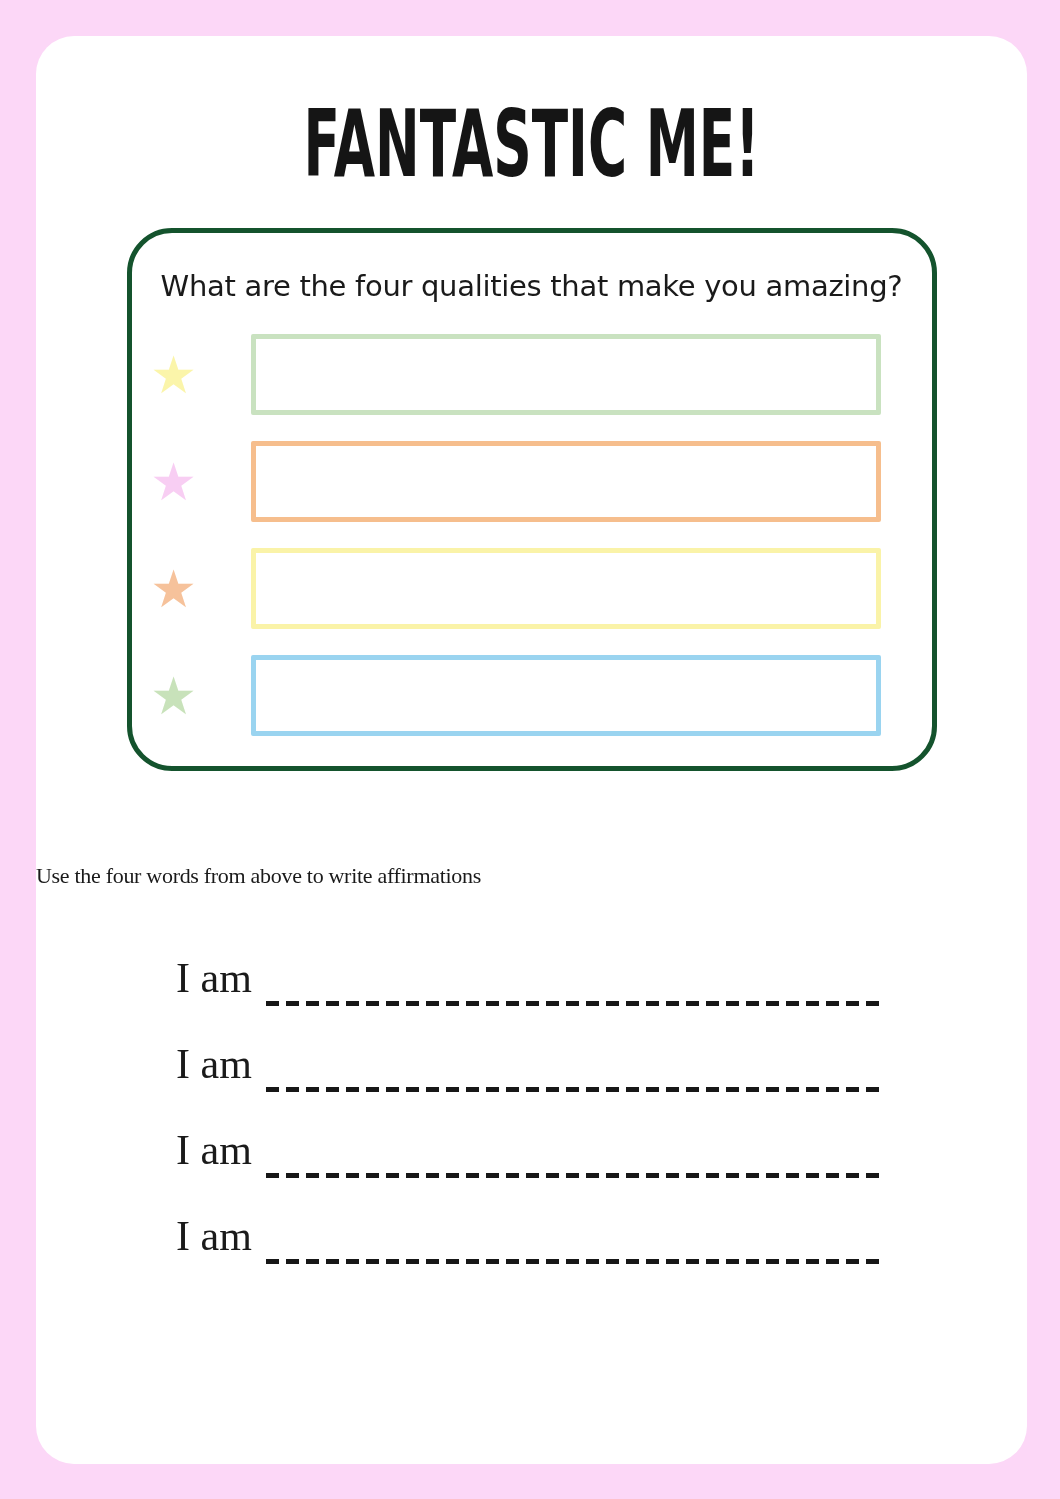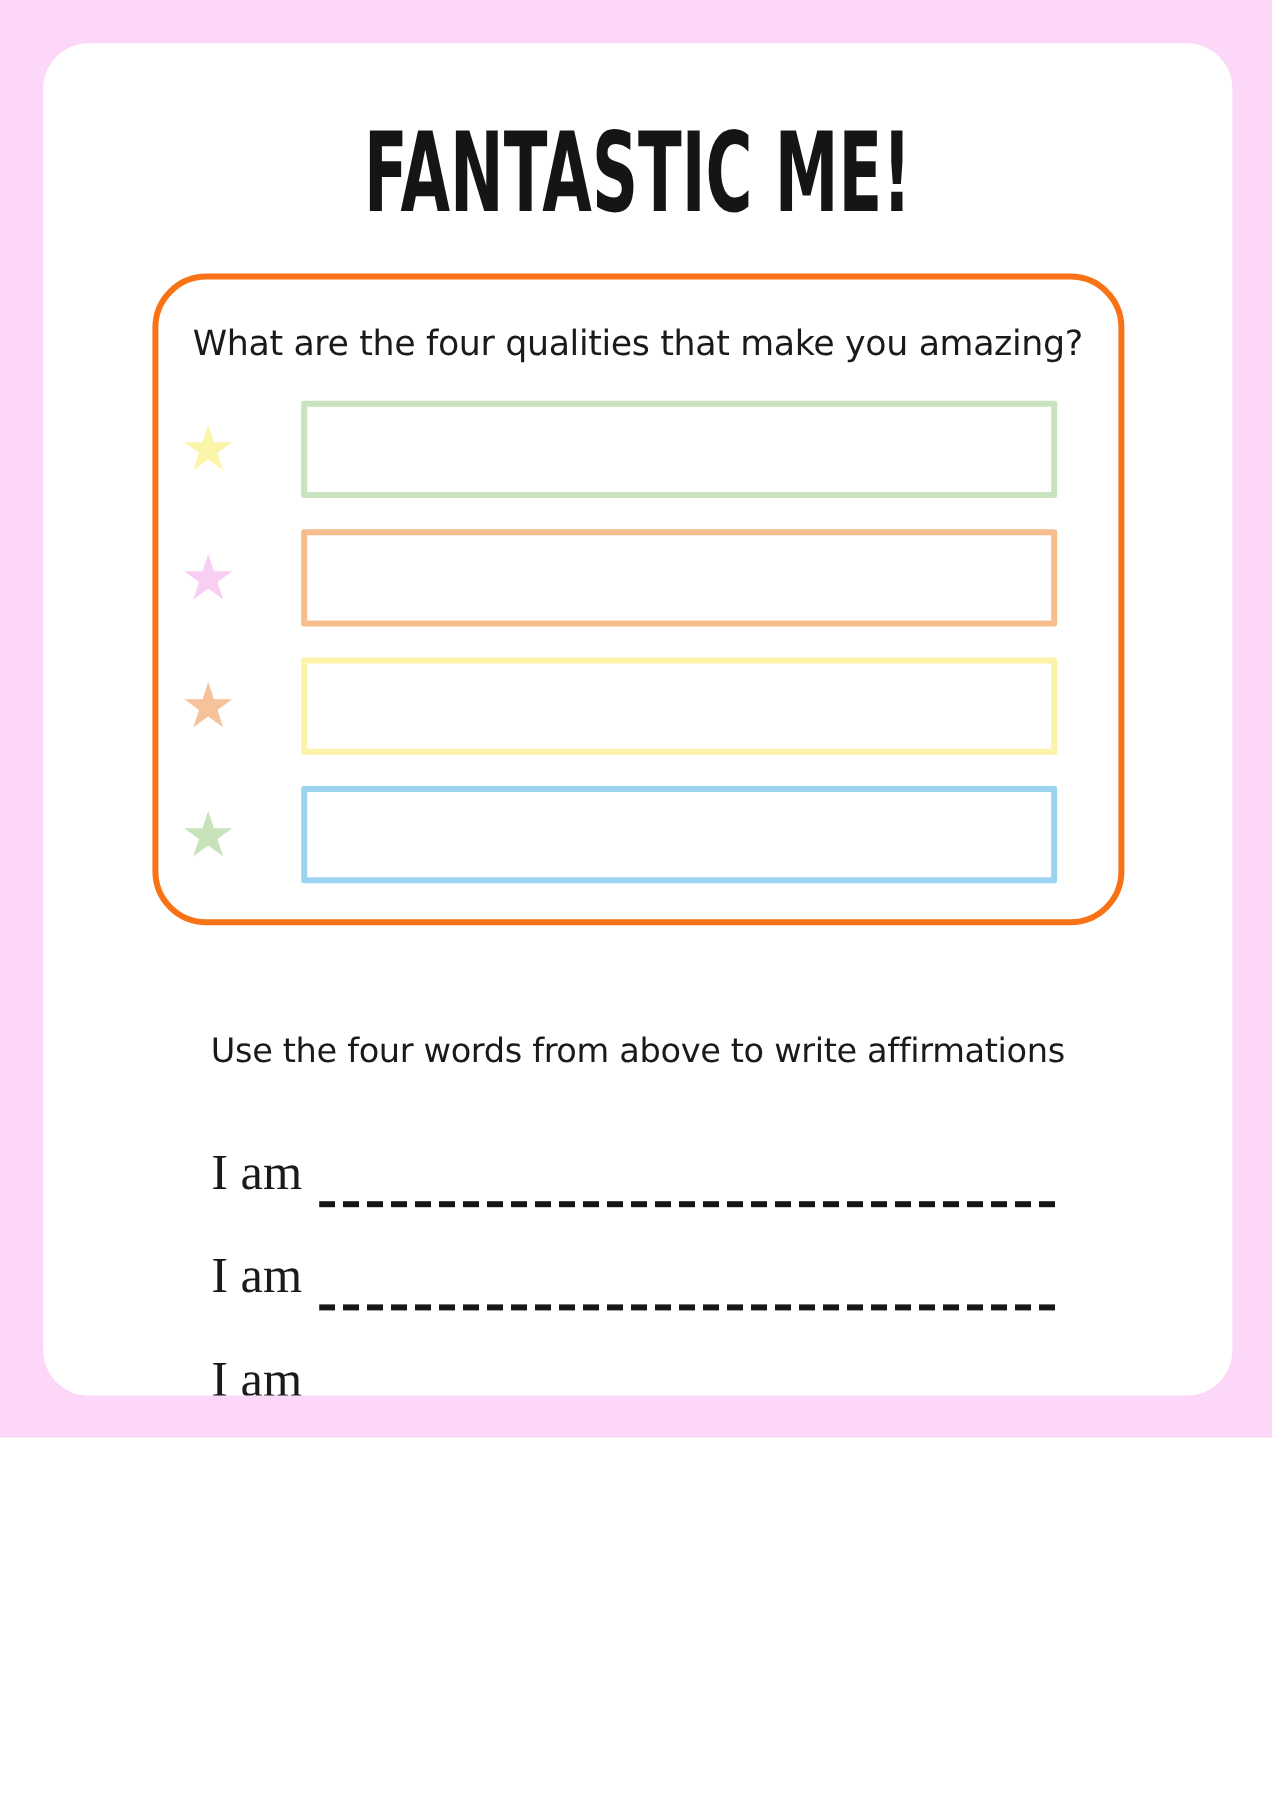--- a/index.html
+++ b/index.html
@@ -4,21 +4,21 @@
 <style>
   * { box-sizing: border-box; }
   html, body { margin: 0; padding: 0; }
   body {
     width: 1060px; height: 1499px;
     font-family: "DejaVu Sans", sans-serif;
     color: #1a1a1a;
   }
   .page {
     position: relative;
-    width: 1060px; height: 1198px;
+    width: 1060px; height: 1499px;
     background: #FCD7F7;
   }
   .card {
     position: absolute;
     left: 36px; top: 36px; right: 33px; bottom: 35px;
     background: #FFFFFF;
     border-radius: 38px;
     overflow: hidden;
   }
   .title {
@@ -29,21 +29,21 @@
     text-align: center;
     letter-spacing: 0px;
     transform: scaleX(0.58);
     transform-origin: center;
     white-space: nowrap;
     color: #151515;
   }
   .qbox {
     width: 810px; height: 543px;
     margin: 37px auto 0 auto;
-    border: 5px solid #f97316;
+    border: 5px solid #14532d;
     border-radius: 45px;
   }
   .question {
     margin-top: 28px;
     font-size: 29px;
     line-height: 50px;
     text-align: center;
     white-space: nowrap;
     letter-spacing: -0.3px;
   }
@@ -69,24 +69,25 @@
     border-radius: 2px;
     background: #ffffff;
     font-family: "DejaVu Sans", sans-serif;
     font-size: 30px;
     color: #1a1a1a;
     padding: 0 18px;
     outline: none;
   }
   .instruction {
     margin-top: 78px;
-    text-align: center;
-    font-size: 28px;
+    text-align: left;
+    font-size: 22px;
     line-height: 53px;
     letter-spacing: -0.3px;
+    font-family: Liberation Serif, serif;
   }
   .affirm-rows {
     margin: 48px 140px 0 140px;
     display: flex;
     flex-direction: column;
     gap: 30px;
   }
   .affirm-row { display: flex; height: 56px; }
   .prefix {
     font-size: 42px;

